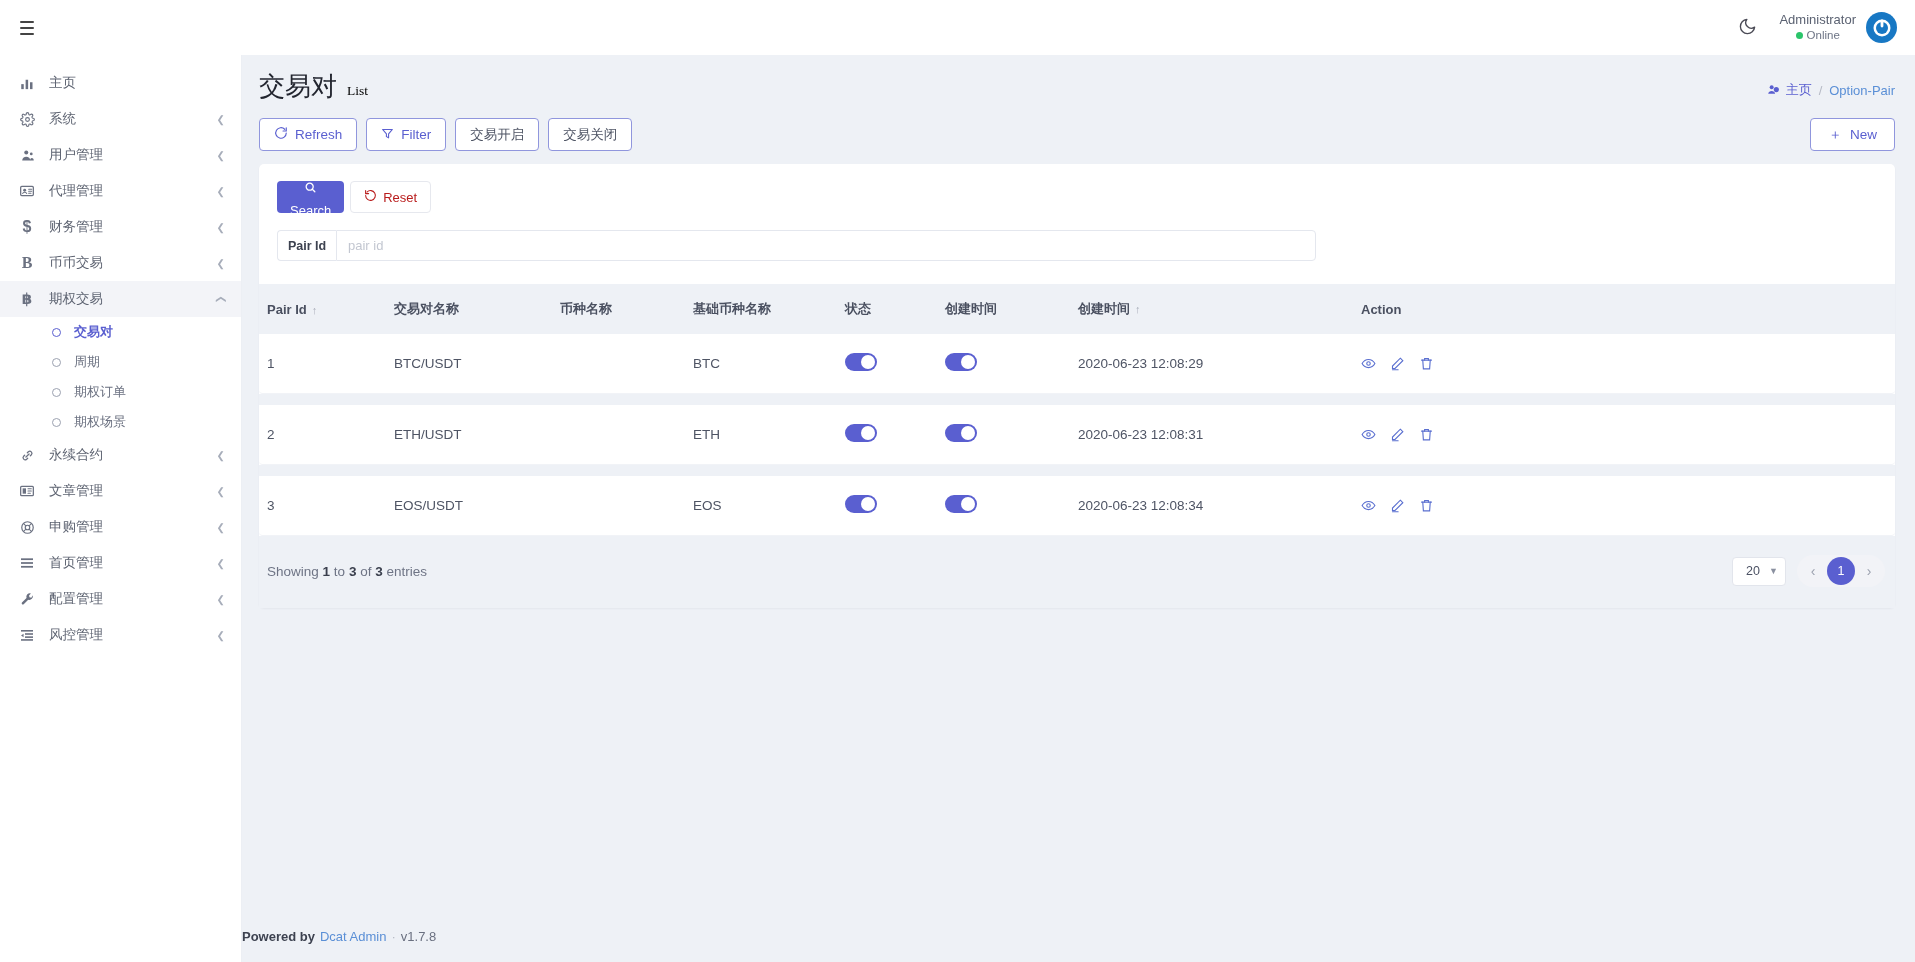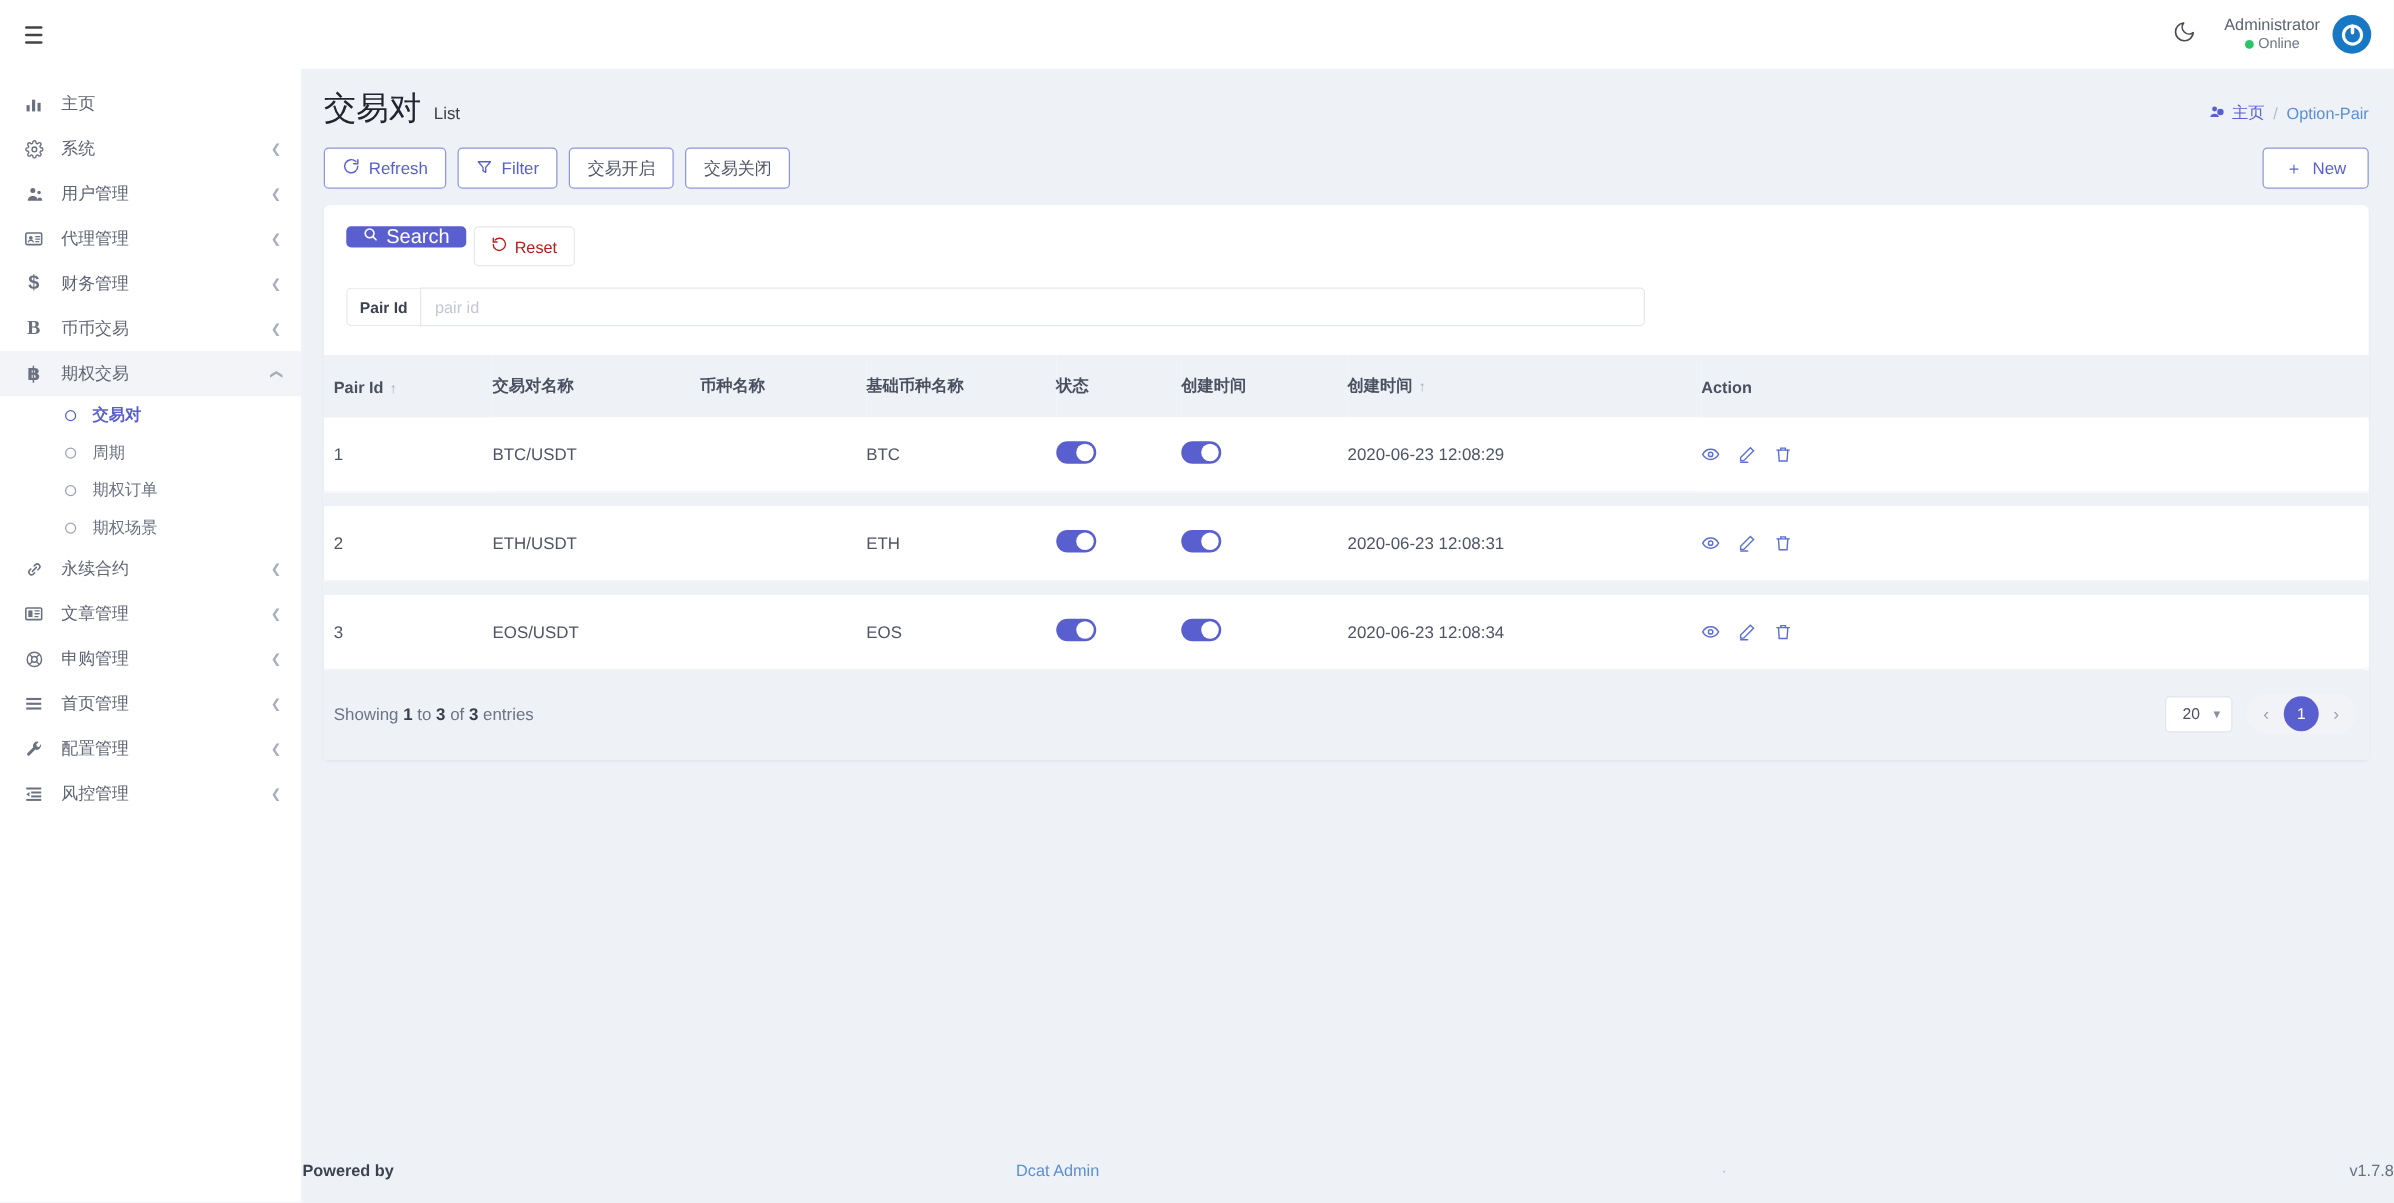--- a/index.html
+++ b/index.html
@@ -97,21 +97,21 @@
   .subnav-item.active { color: #5a5fd0; font-weight: 700; }
   .subnav-item.active .ring { border-color: #5a5fd0; }
 
   
   .content { flex: 1; min-width: 0; display: flex; flex-direction: column; overflow: hidden; }
   .content-inner { flex: 1; padding: 14px 20px 0 17px; overflow: hidden; }
 
   .page-head { display: flex; align-items: flex-start; justify-content: space-between; }
   .page-title-row { display: flex; align-items: baseline; gap: 10px; }
   .page-title { font-size: 26px; color: #22252f; font-weight: 500; }
-  .page-sub { font-size: 13.5px; color: #404040; }
+  .page-sub { font-size: 13.5px; color: #000000; font-family: Liberation Serif, serif; }
   .breadcrumb { display: flex; align-items: center; gap: 7px; font-size: 13px; padding-top: 12px; }
   .bc-home { display: flex; align-items: center; gap: 5px; color: #5a5fd0; cursor: pointer; }
   .bc-sep { color: #b6bac5; }
   .bc-cur { color: #5a8fd6; cursor: pointer; }
 
   .tool-row { display: flex; align-items: center; justify-content: space-between; margin-top: 14px; }
   .tool-left { display: flex; gap: 9px; }
   .btn-outline {
     height: 33px; padding: 0 14px; border: 1px solid #9096dd; border-radius: 4px;
     background: #fff; color: #5a5fd0; font-size: 13.5px; cursor: pointer;
@@ -124,23 +124,23 @@
     display: flex; align-items: center; gap: 8px; font-family: inherit;
   }
 
   .card {
     background: #fff; border-radius: 5px; margin-top: 13px;
     box-shadow: 0 1px 2px rgba(30,40,70,.05);
   }
   .search-zone { padding: 17px 18px 20px 18px; }
   .search-btns { display: flex; gap: 6px; }
   .btn-search {
-    height: 17px; padding: 0 13px; border: none; border-radius: 4px;
-    background: #5a5fd0; color: #fff; font-size: 16px; cursor: pointer;
-    display: flex; align-items: center; gap: 6px; font-family: inherit;
+    height: 32px; padding: 0 13px; border: none; border-radius: 4px;
+    background: #5a5fd0; color: #fff; font-size: 13px; cursor: pointer;
+    display: flex; align-items: center; gap: 6px; font-family: inherit; flex-direction: column;
   }
   .btn-reset {
     height: 32px; padding: 0 13px; border: 1px solid #e6e8ee; border-radius: 4px;
     background: #fff; color: #b91c1c; font-size: 13px; cursor: pointer;
     display: flex; align-items: center; gap: 6px; font-family: inherit;
   }
   .field-row { margin-top: 17px; display: flex; width: 1039px; }
   .field-label {
     width: 59px; flex: 0 0 59px; height: 31px;
     border: 1px solid #e4e7ee; border-right: none; border-radius: 4px 0 0 4px;
@@ -218,21 +218,21 @@
     color: #9aa0ae; font-size: 14px; cursor: pointer; display: flex;
     align-items: center; justify-content: center; font-family: inherit;
   }
   .pg-num {
     width: 28px; height: 28px; border-radius: 50%; border: none;
     background: #5a5fd0; color: #fff; font-size: 12.5px; cursor: pointer;
     display: flex; align-items: center; justify-content: center; font-family: inherit;
   }
 
   .footer {
-    flex: 0 0 38px; display: flex; align-items: center; justify-content: space-between;
+    flex: 0 0 38px; display: flex; align-items: center; justify-content: flex-start;
     font-size: 13px; color: #6a7080; gap: 5px; padding-bottom: 14px;
   }
   .footer b { color: #3d4250; font-weight: 700; }
   .footer a { color: #5a8fd6; text-decoration: none; }
   .footer .sep { color: #b6bac5; }
 </style>
 </head>
 <body>
 
 <div class="topbar">

